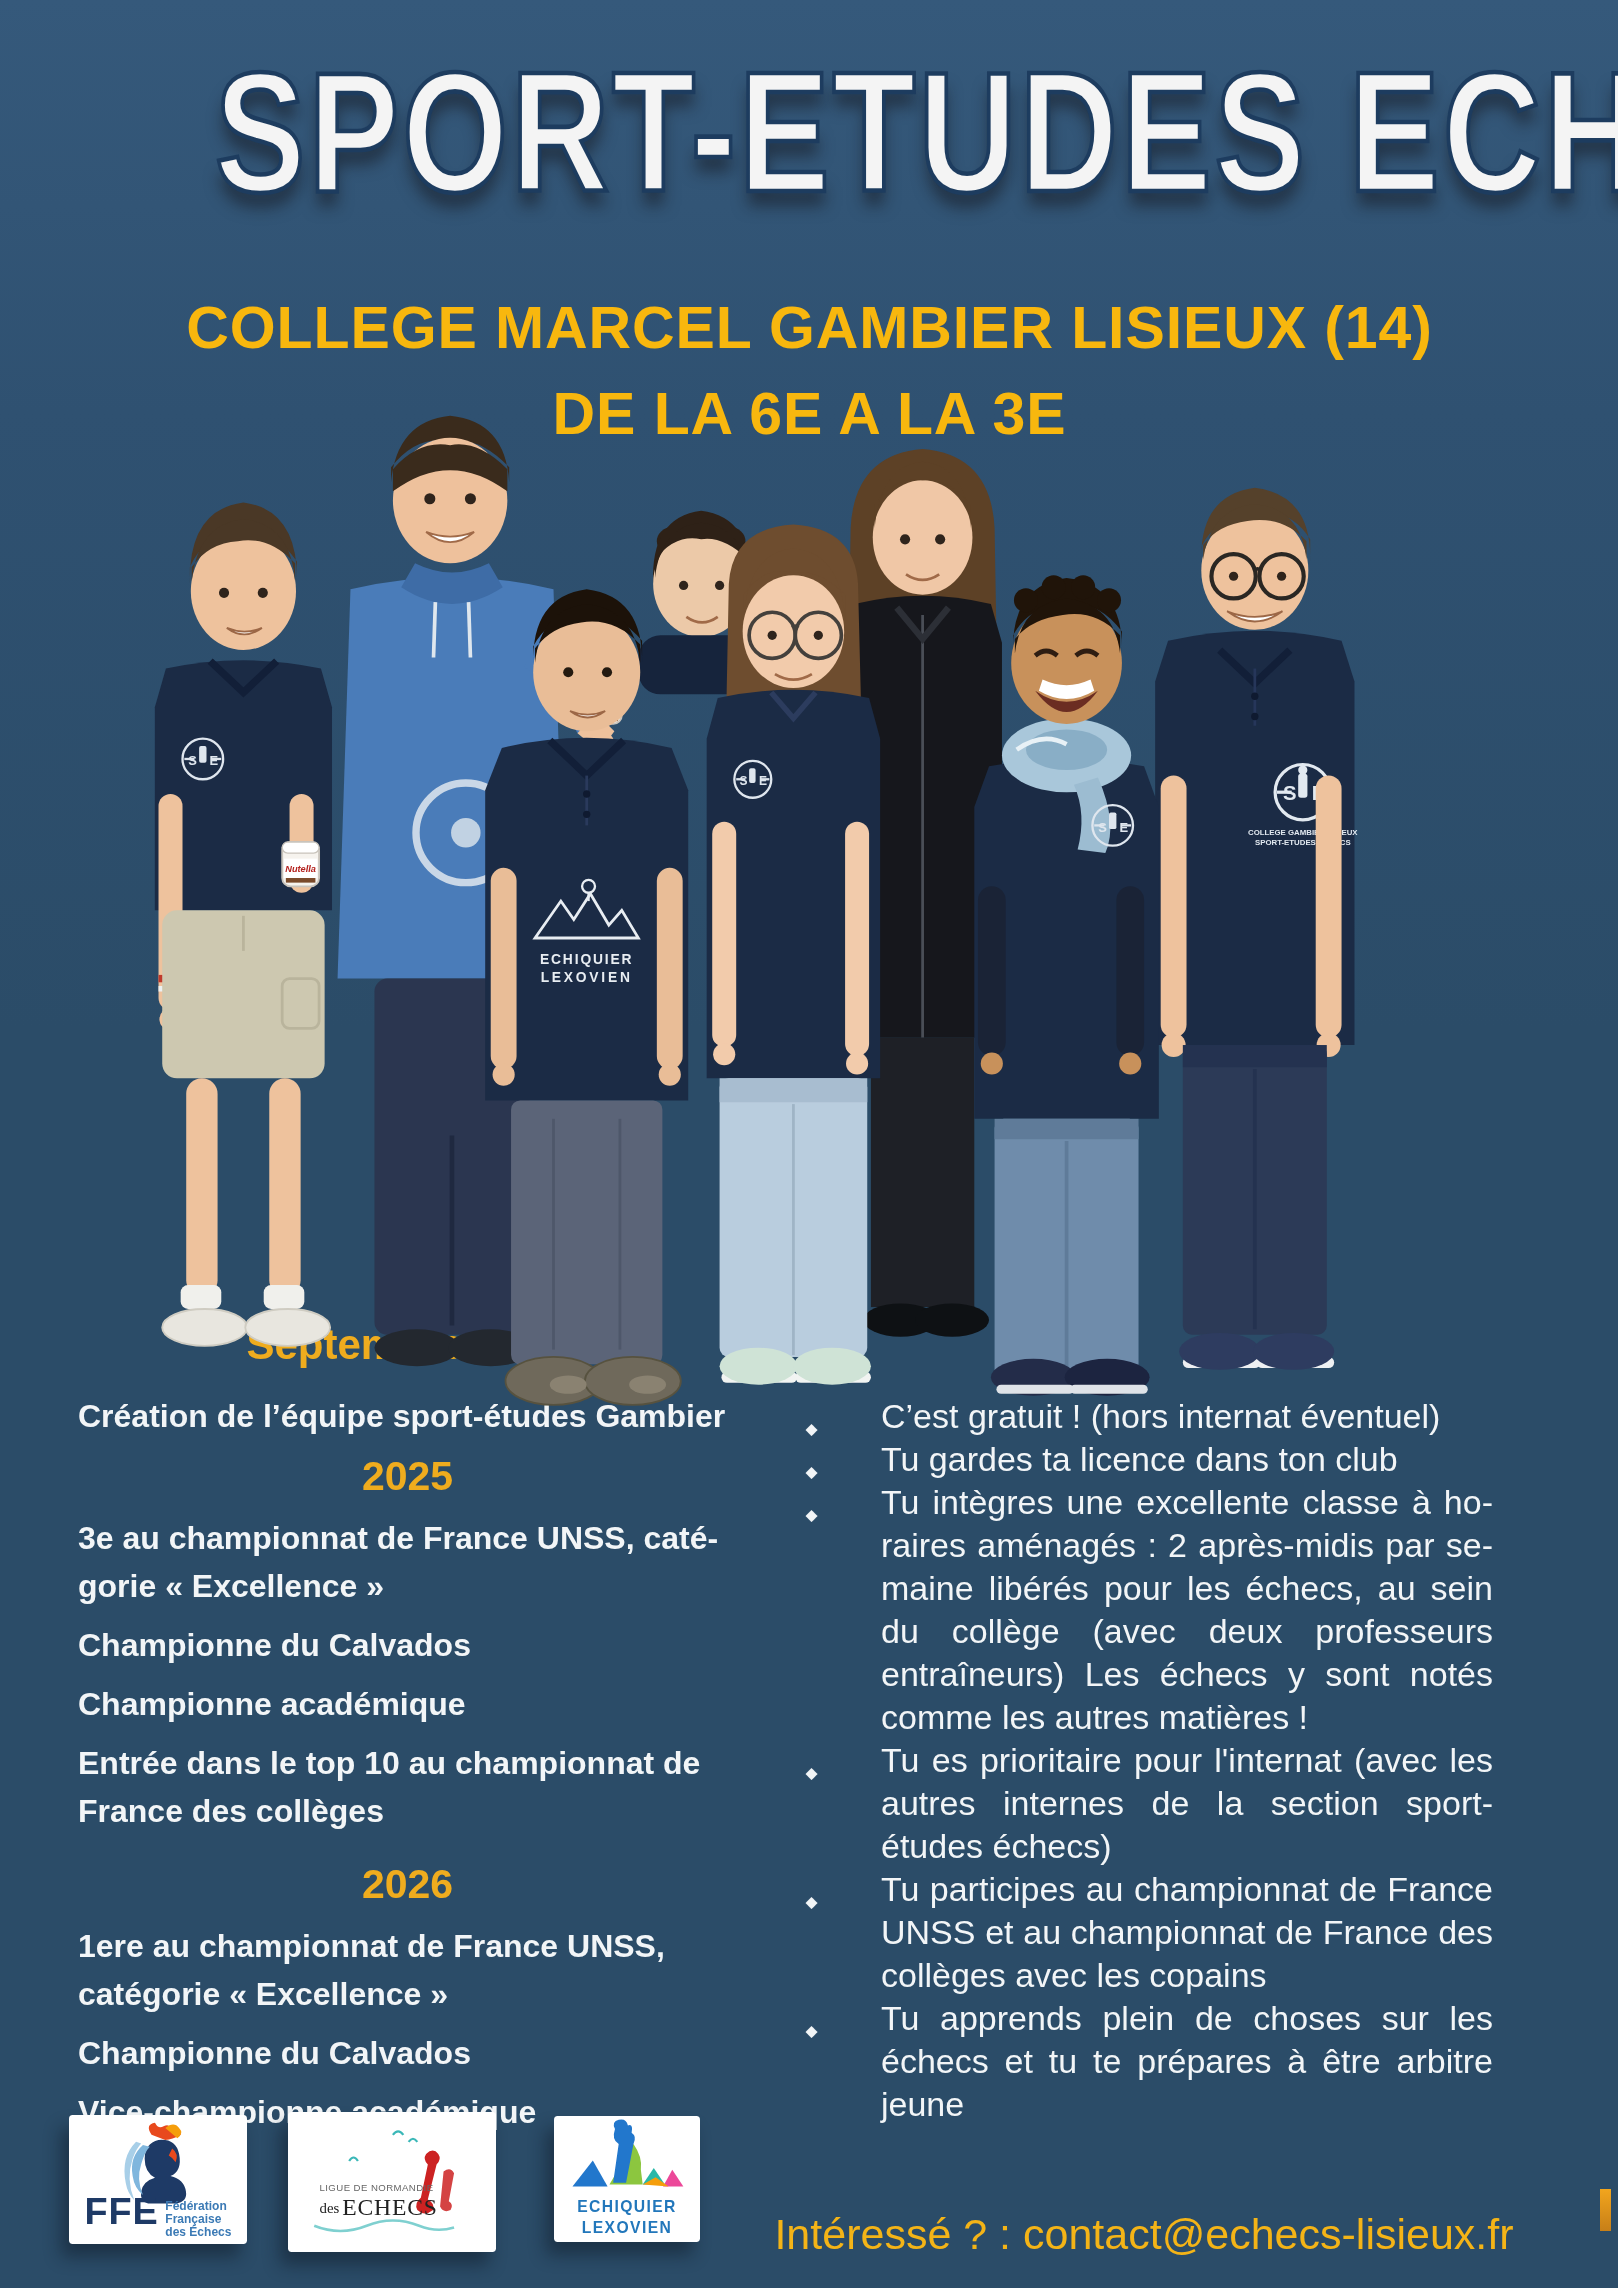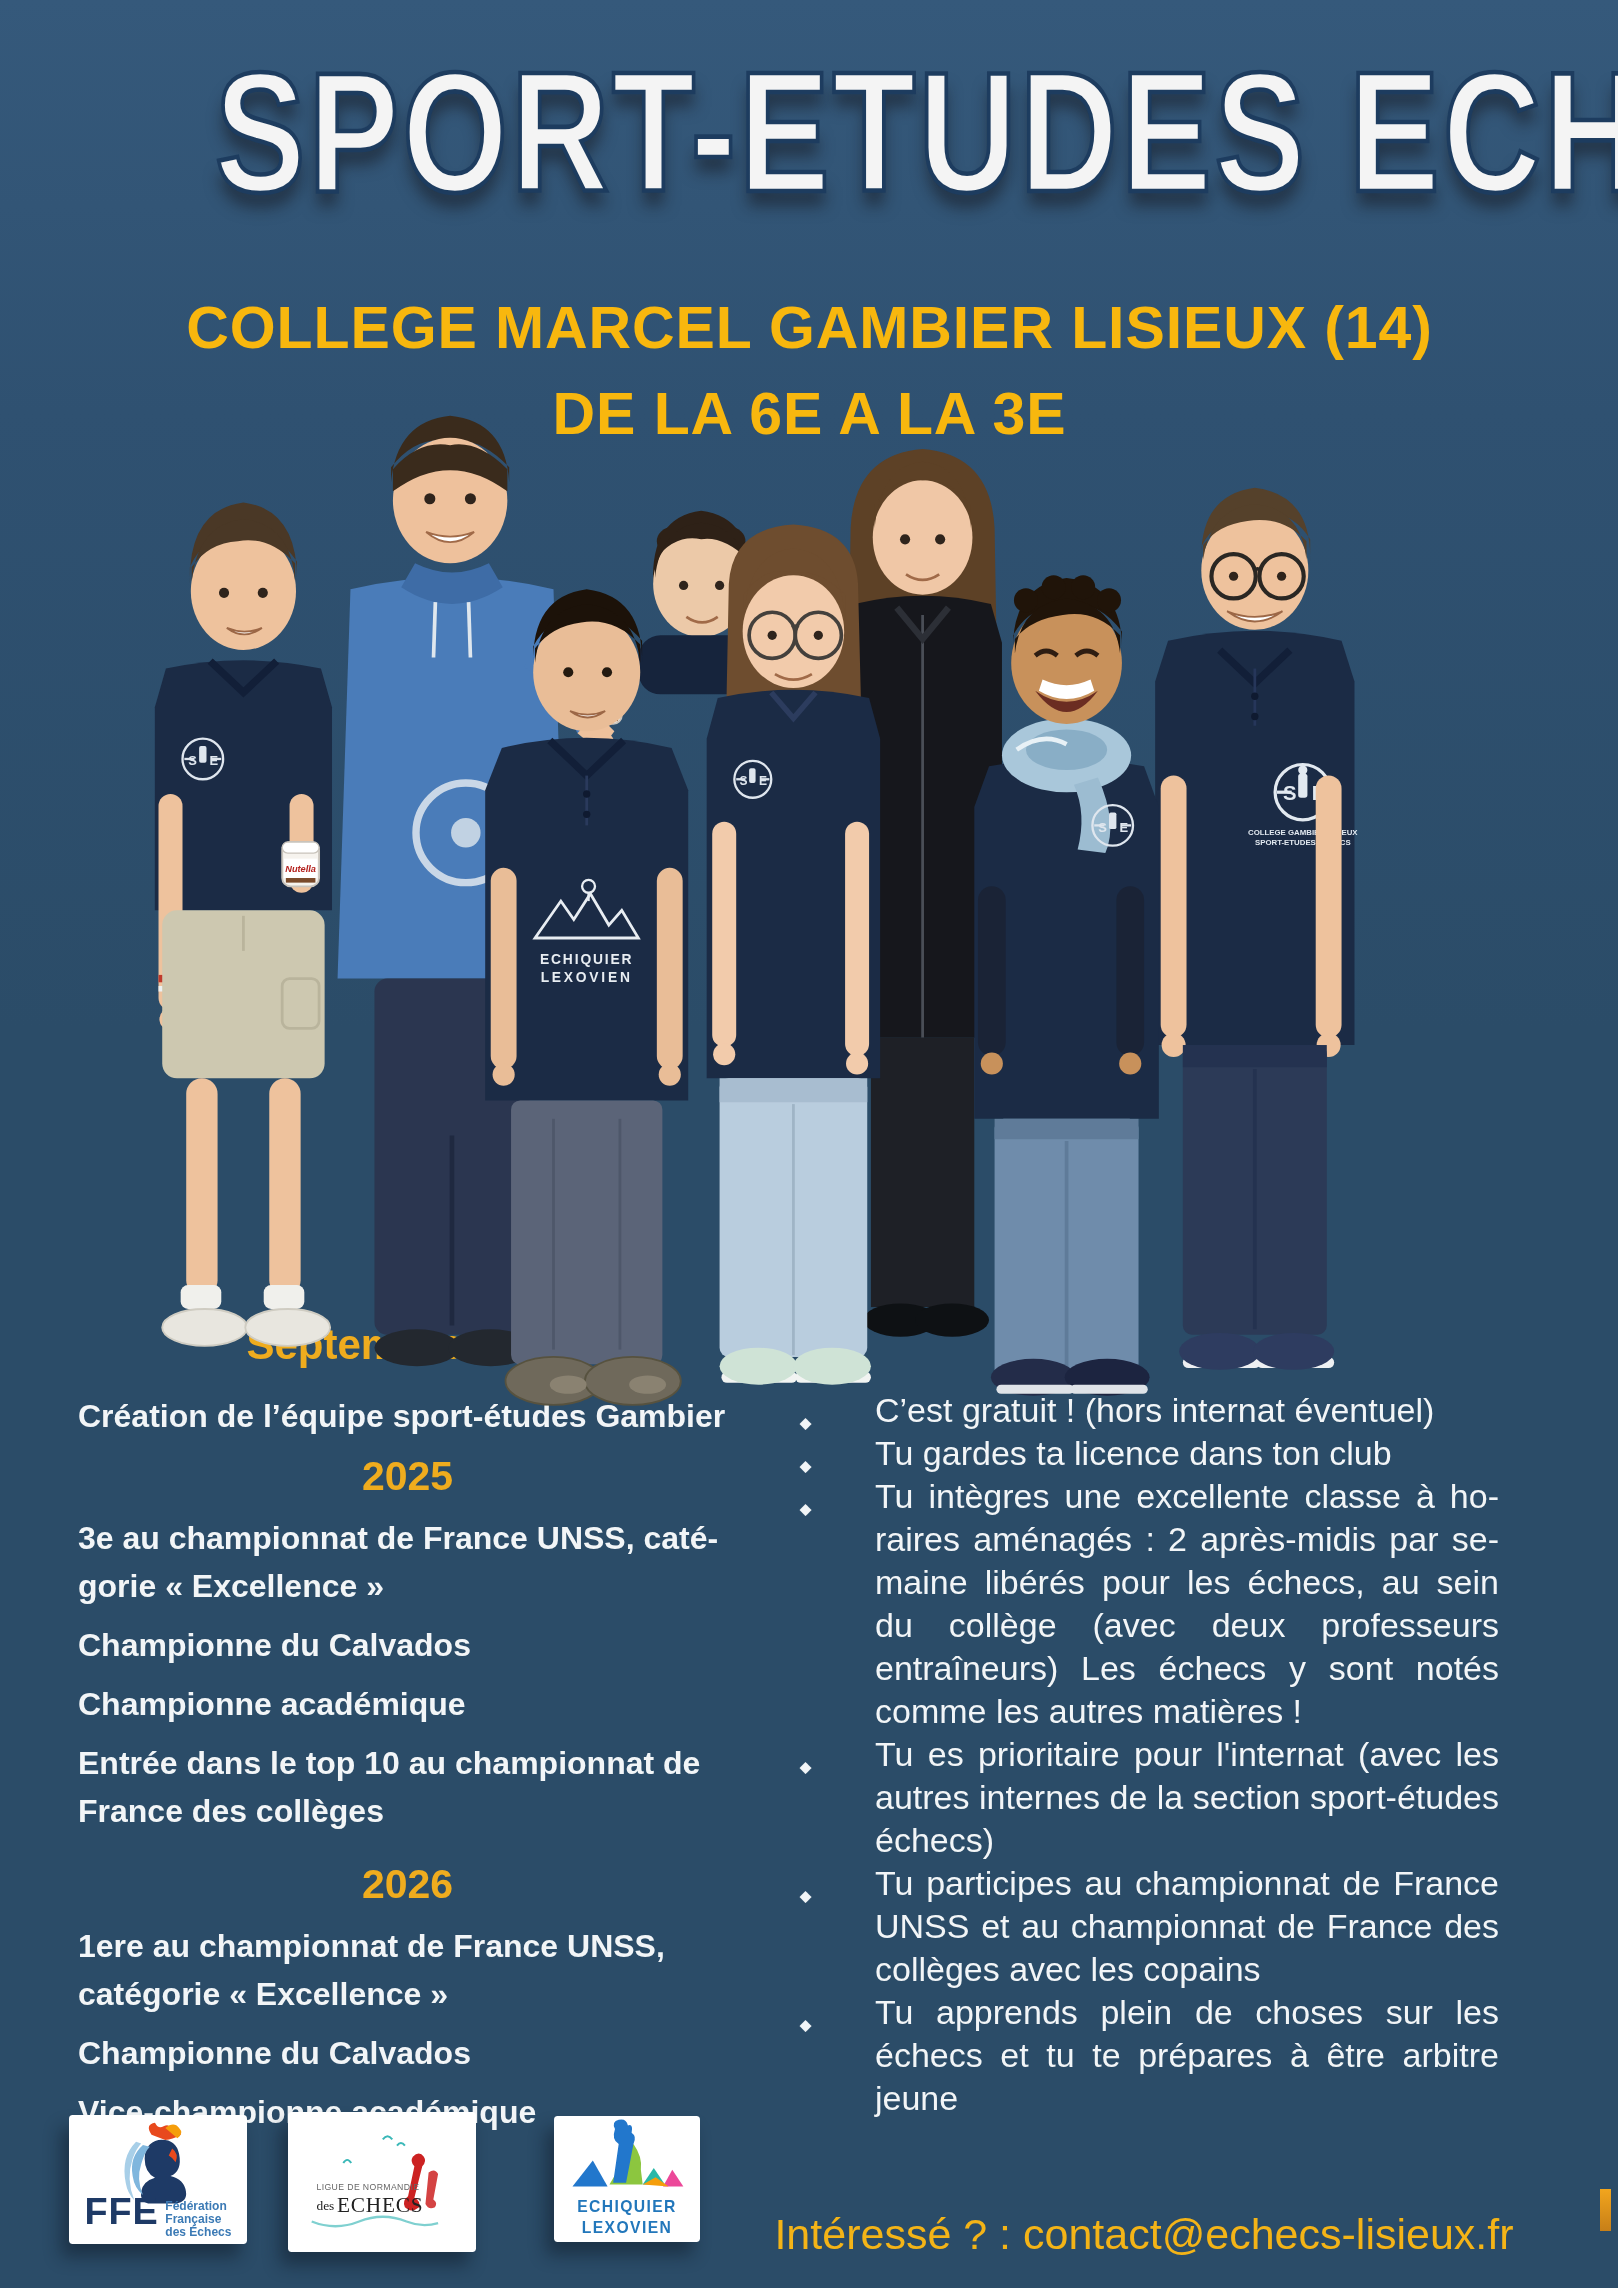--- a/index.html
+++ b/index.html
@@ -32,39 +32,39 @@
   .timeline{position:absolute;left:78px;top:1320px;width:659px;z-index:2;color:#F2F5F7;}
   .timeline .year{
     margin:0 0 22px 0;text-align:center;color:#EFAC1E;
     font-size:42px;font-weight:700;line-height:50px;
   }
   .timeline .year.small{font-size:41px;margin:5.5px 0 13px 0;}
   .timeline .year.y26{margin-top:24px;}
   .timeline p{margin:0 0 11px 0;font-size:32px;line-height:48px;font-weight:700;}
   
   .benefits{position:absolute;left:780px;top:1377px;width:731px;z-index:2;}
-  .benefits ul{list-style:none;margin:12px;padding:0;}
+  .benefits ul{list-style:none;margin:18px;padding:0;}
   .benefits li{
     position:relative;padding-left:83px;margin:0;
     color:#F2F5F7;font-size:34px;line-height:43px;font-weight:400;
     text-align:justify;
   }
   .benefits li::before{
     content:"\25C6";position:absolute;left:7.4px;top:12px;
     font-size:15.7px;color:#F2F5F7;
   }
   
   .partners{position:absolute;left:0;top:0;width:1619px;height:2289px;pointer-events:none;z-index:2;}
   .card{
     position:absolute;background:#ffffff;border-radius:3.7px;
     box-shadow:-7.4px 13px 16.6px rgba(10,20,30,.45);
     display:flex;align-items:center;justify-content:center;overflow:hidden;
   }
   .card.ffe{left:69px;top:2115px;width:178px;height:129px;}
-  .card.norm{left:288px;top:2112px;width:188px;height:140px;}
+  .card.norm{left:288px;top:2112px;width:208px;height:140px;}
   .card.lexo{left:554px;top:2116px;width:146px;height:126px;}
   
   .contact{
     position:absolute;left:701px;top:2208px;width:886px;text-align:center;
     color:#F4B417;font-size:43px;font-weight:400;line-height:52px;white-space:nowrap;z-index:2;
   }
   .edge-mark{
     position:absolute;left:1600px;top:2189px;width:11px;height:42px;
     background:linear-gradient(180deg,#F2A51D,#C77F18);z-index:2;
   }

